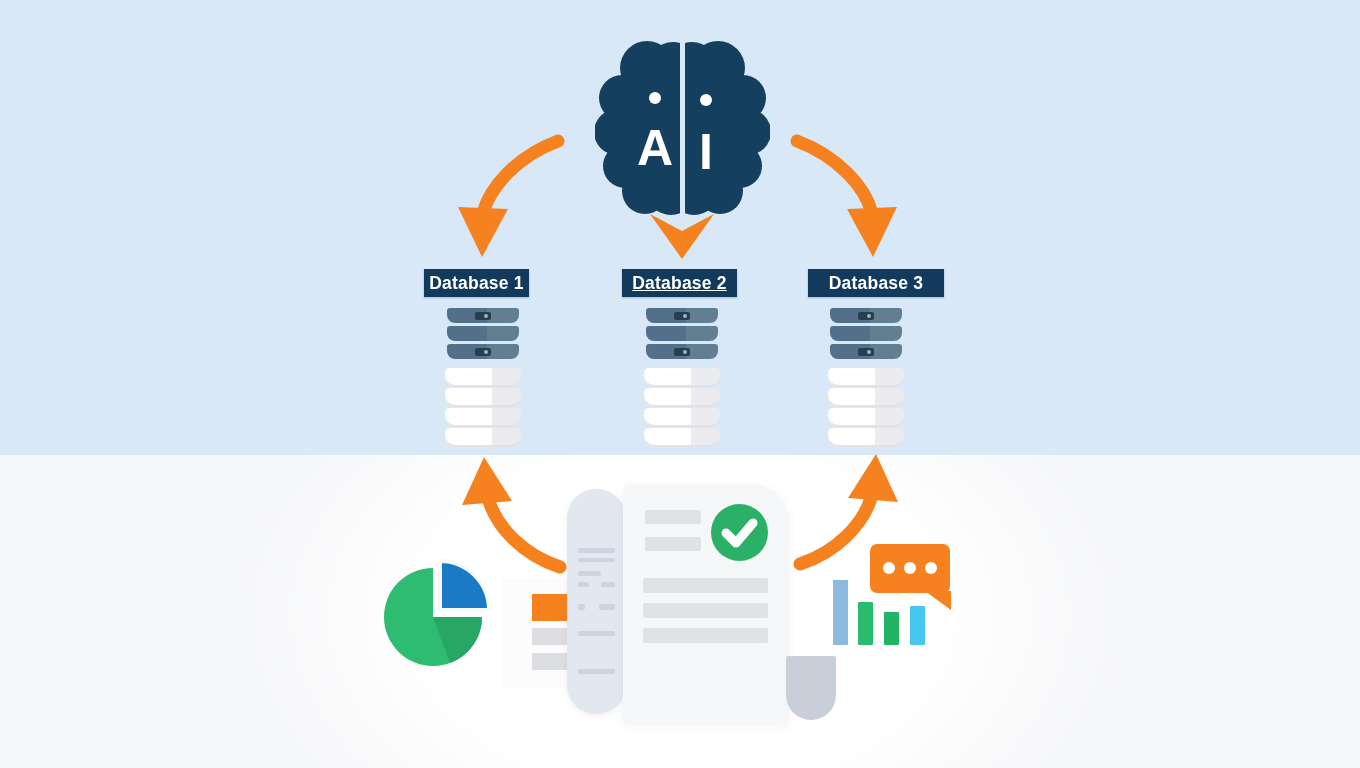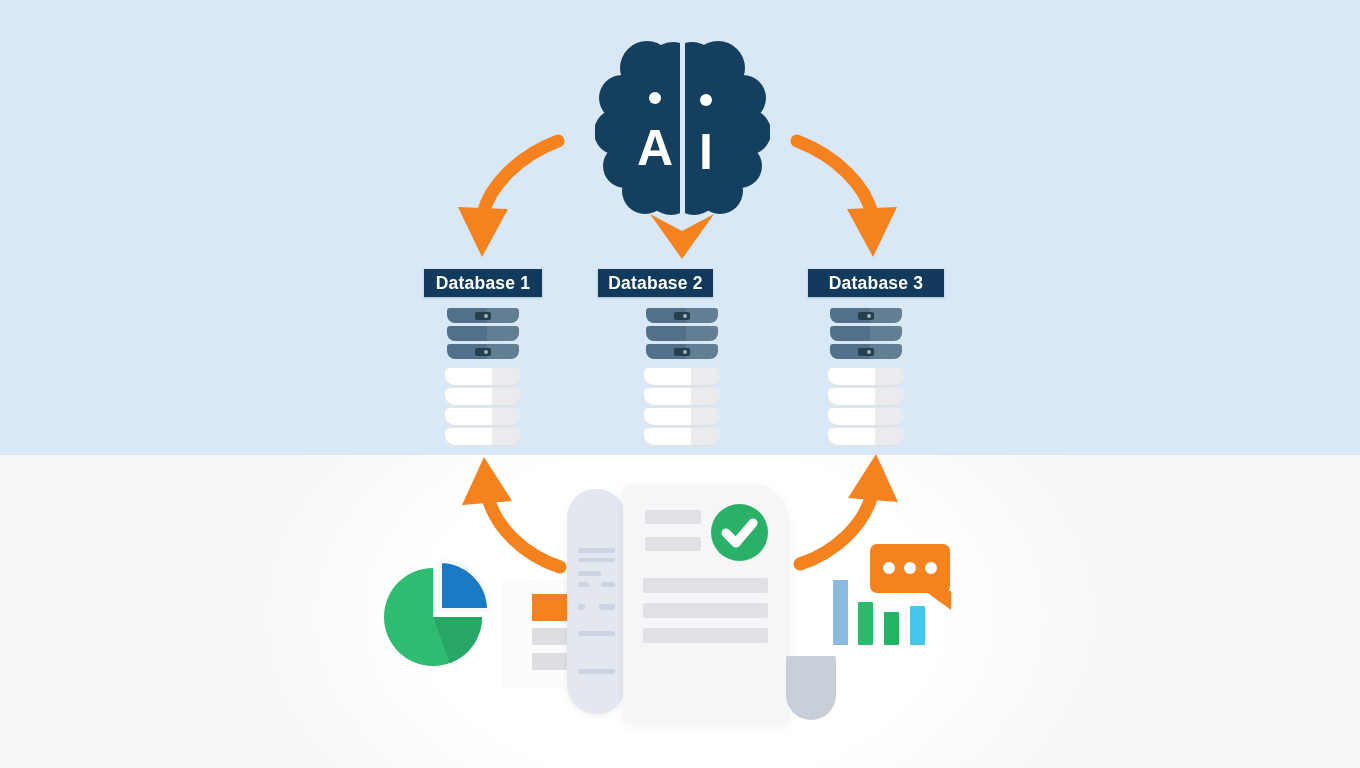--- a/index.html
+++ b/index.html
@@ -118,37 +118,37 @@
 
   <svg class="abs" style="left:648px;top:214px;" width="68" height="45" viewBox="0 0 68 45">
     <polygon points="2,0 34,17 66,0 34,45" fill="#f5821e"></polygon>
   </svg>
 
   <svg class="abs" style="left:790px;top:135px;" width="115" height="125" viewBox="0 0 115 125">
     <path d="M7,6 C49,22 75,52 82,78" fill="none" stroke="#f5821e" stroke-width="13" stroke-linecap="round"></path>
     <polygon points="57,74 107,72 83,122" fill="#f5821e"></polygon>
   </svg>
 
-  <div class="db-label" style="left:424px;top:269px;width:118px;">Database 1</div>
+  <div class="db-label" style="left:424px;top:269px;width:105px;">Database 1</div>
   <div class="stack" style="left:445px;top:308px;">
     <div class="slate-bar">
         <span class="slate-ind"></span>
       </div>
     <div class="slate-bar"></div>
     <div class="slate-bar">
         <span class="slate-ind"></span>
       </div>
     <div class="stack-gap"></div>
     <div class="disk"></div>
     <div class="disk"></div>
     <div class="disk"></div>
     <div class="disk"></div>
   </div>
 
-  <div class="db-label" style="left:598px;top:269px;width:115px;">Database 2</div>
+  <div class="db-label" style="left:622px;top:269px;width:115px;text-decoration:underline;">Database 2</div>
   <div class="stack" style="left:644px;top:308px;">
     <div class="slate-bar">
         <span class="slate-ind"></span>
       </div>
     <div class="slate-bar"></div>
     <div class="slate-bar">
         <span class="slate-ind"></span>
       </div>
     <div class="stack-gap"></div>
     <div class="disk"></div>

